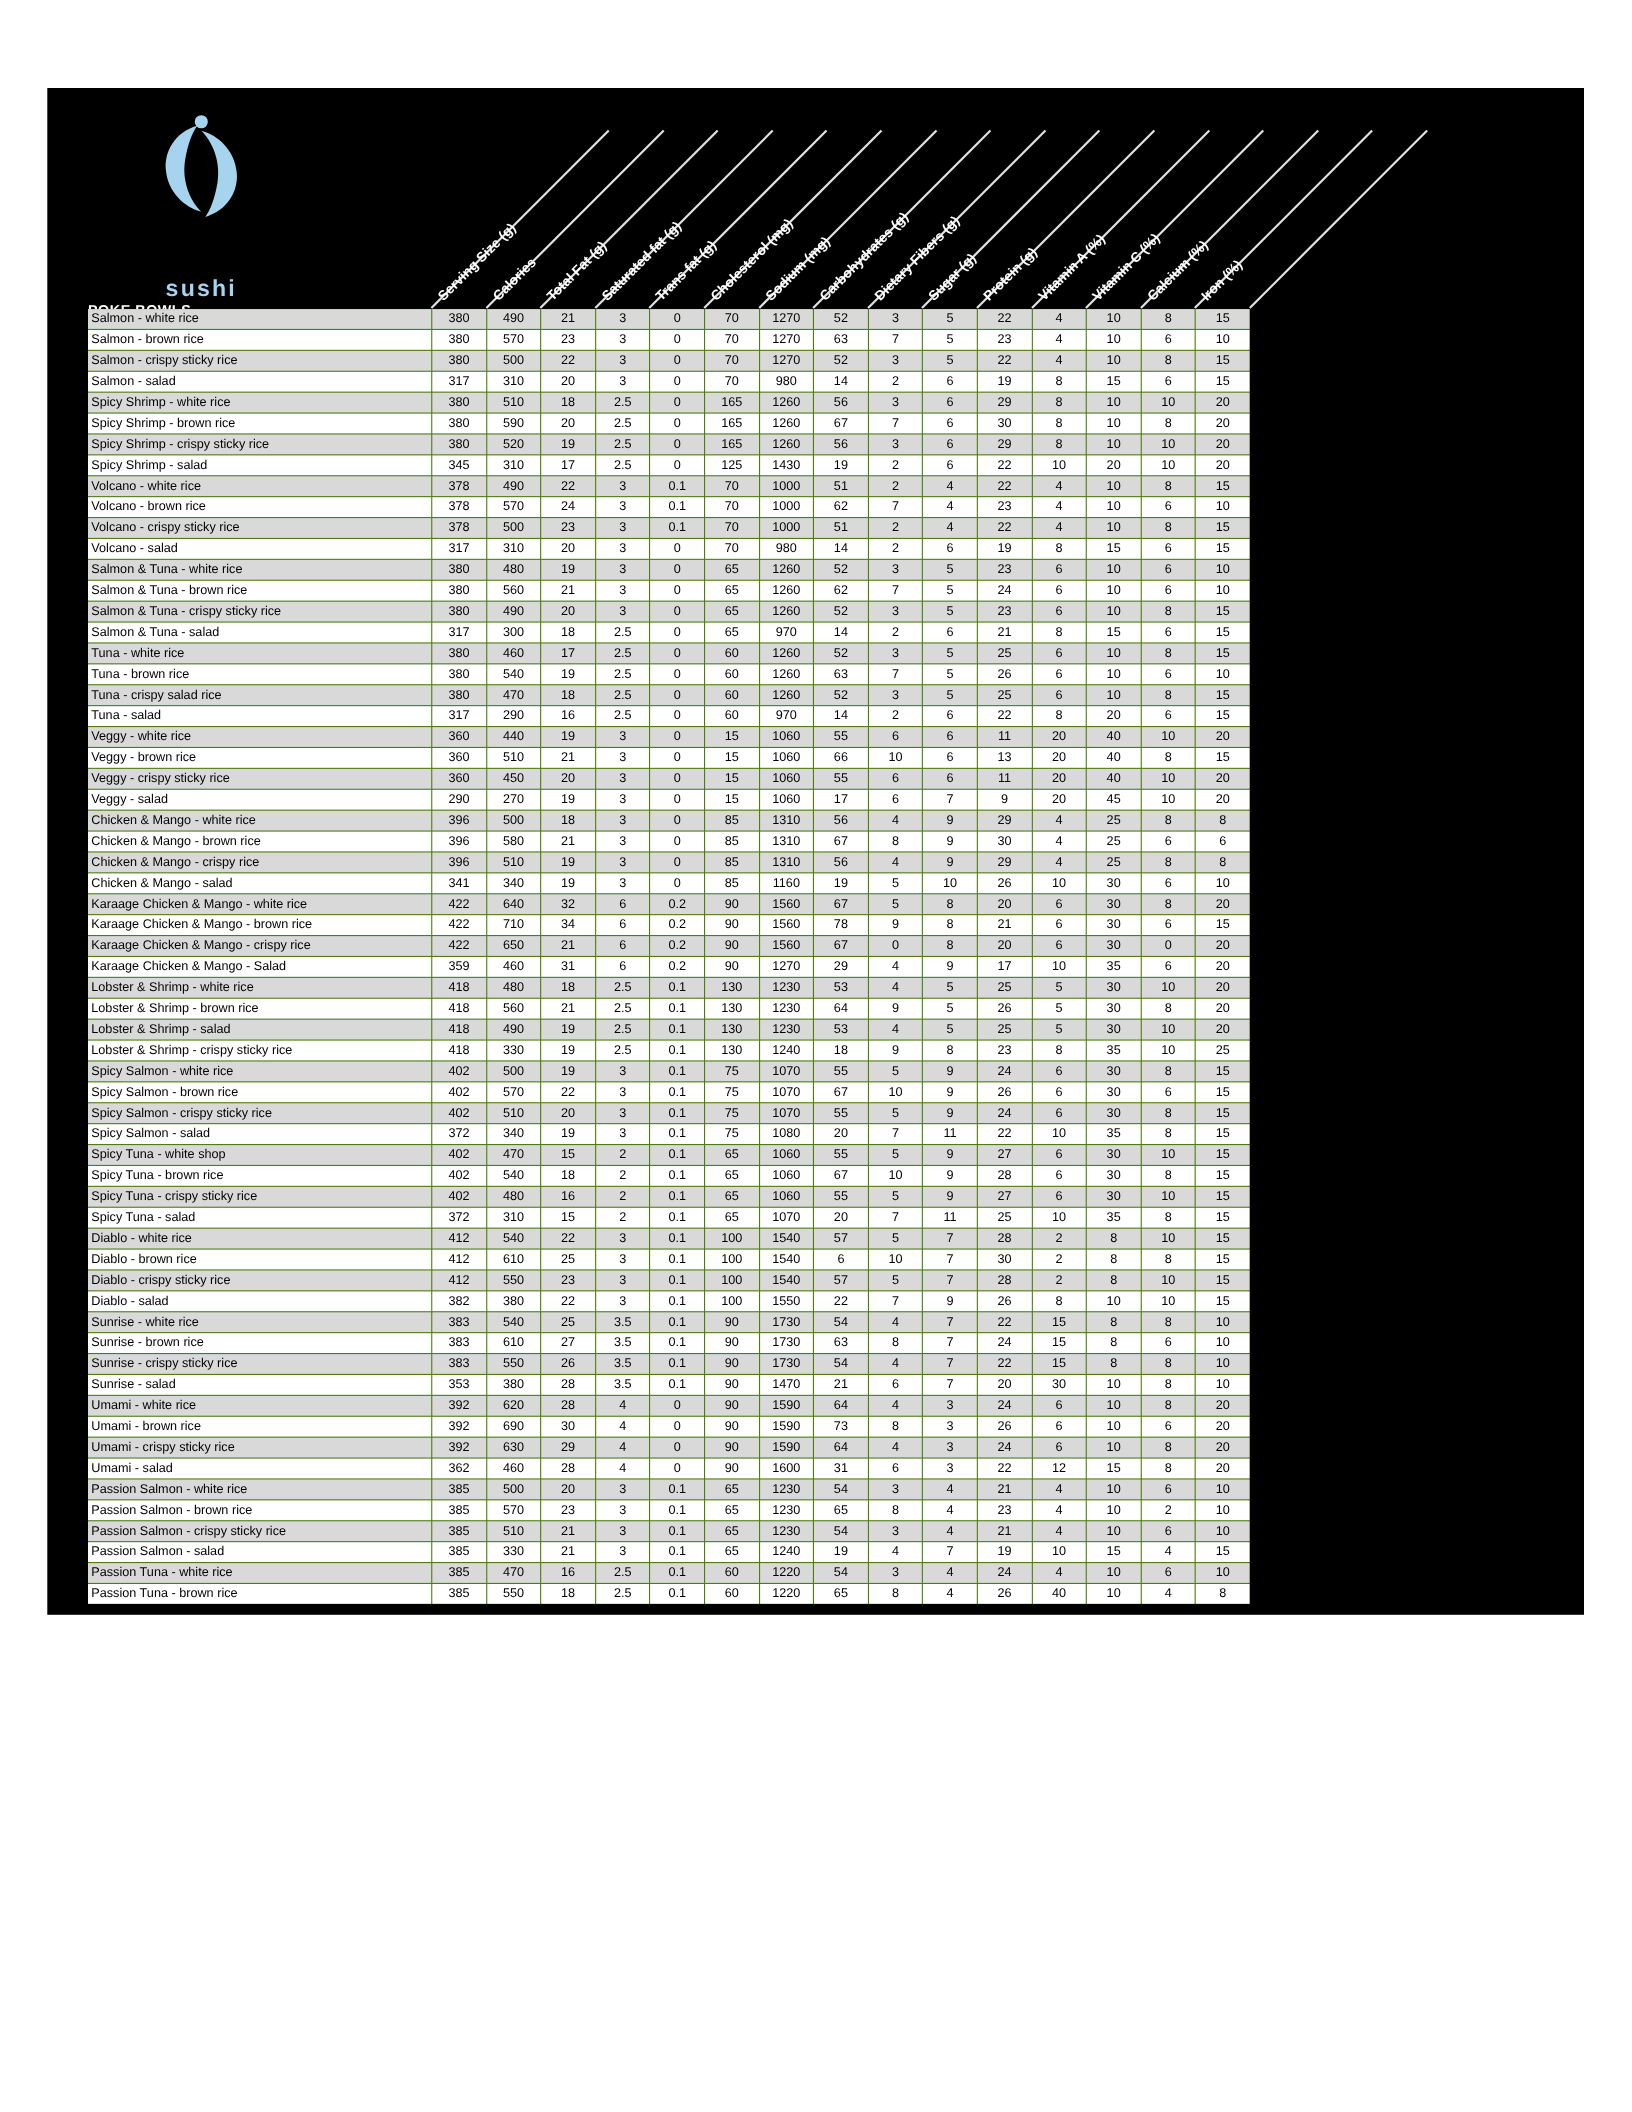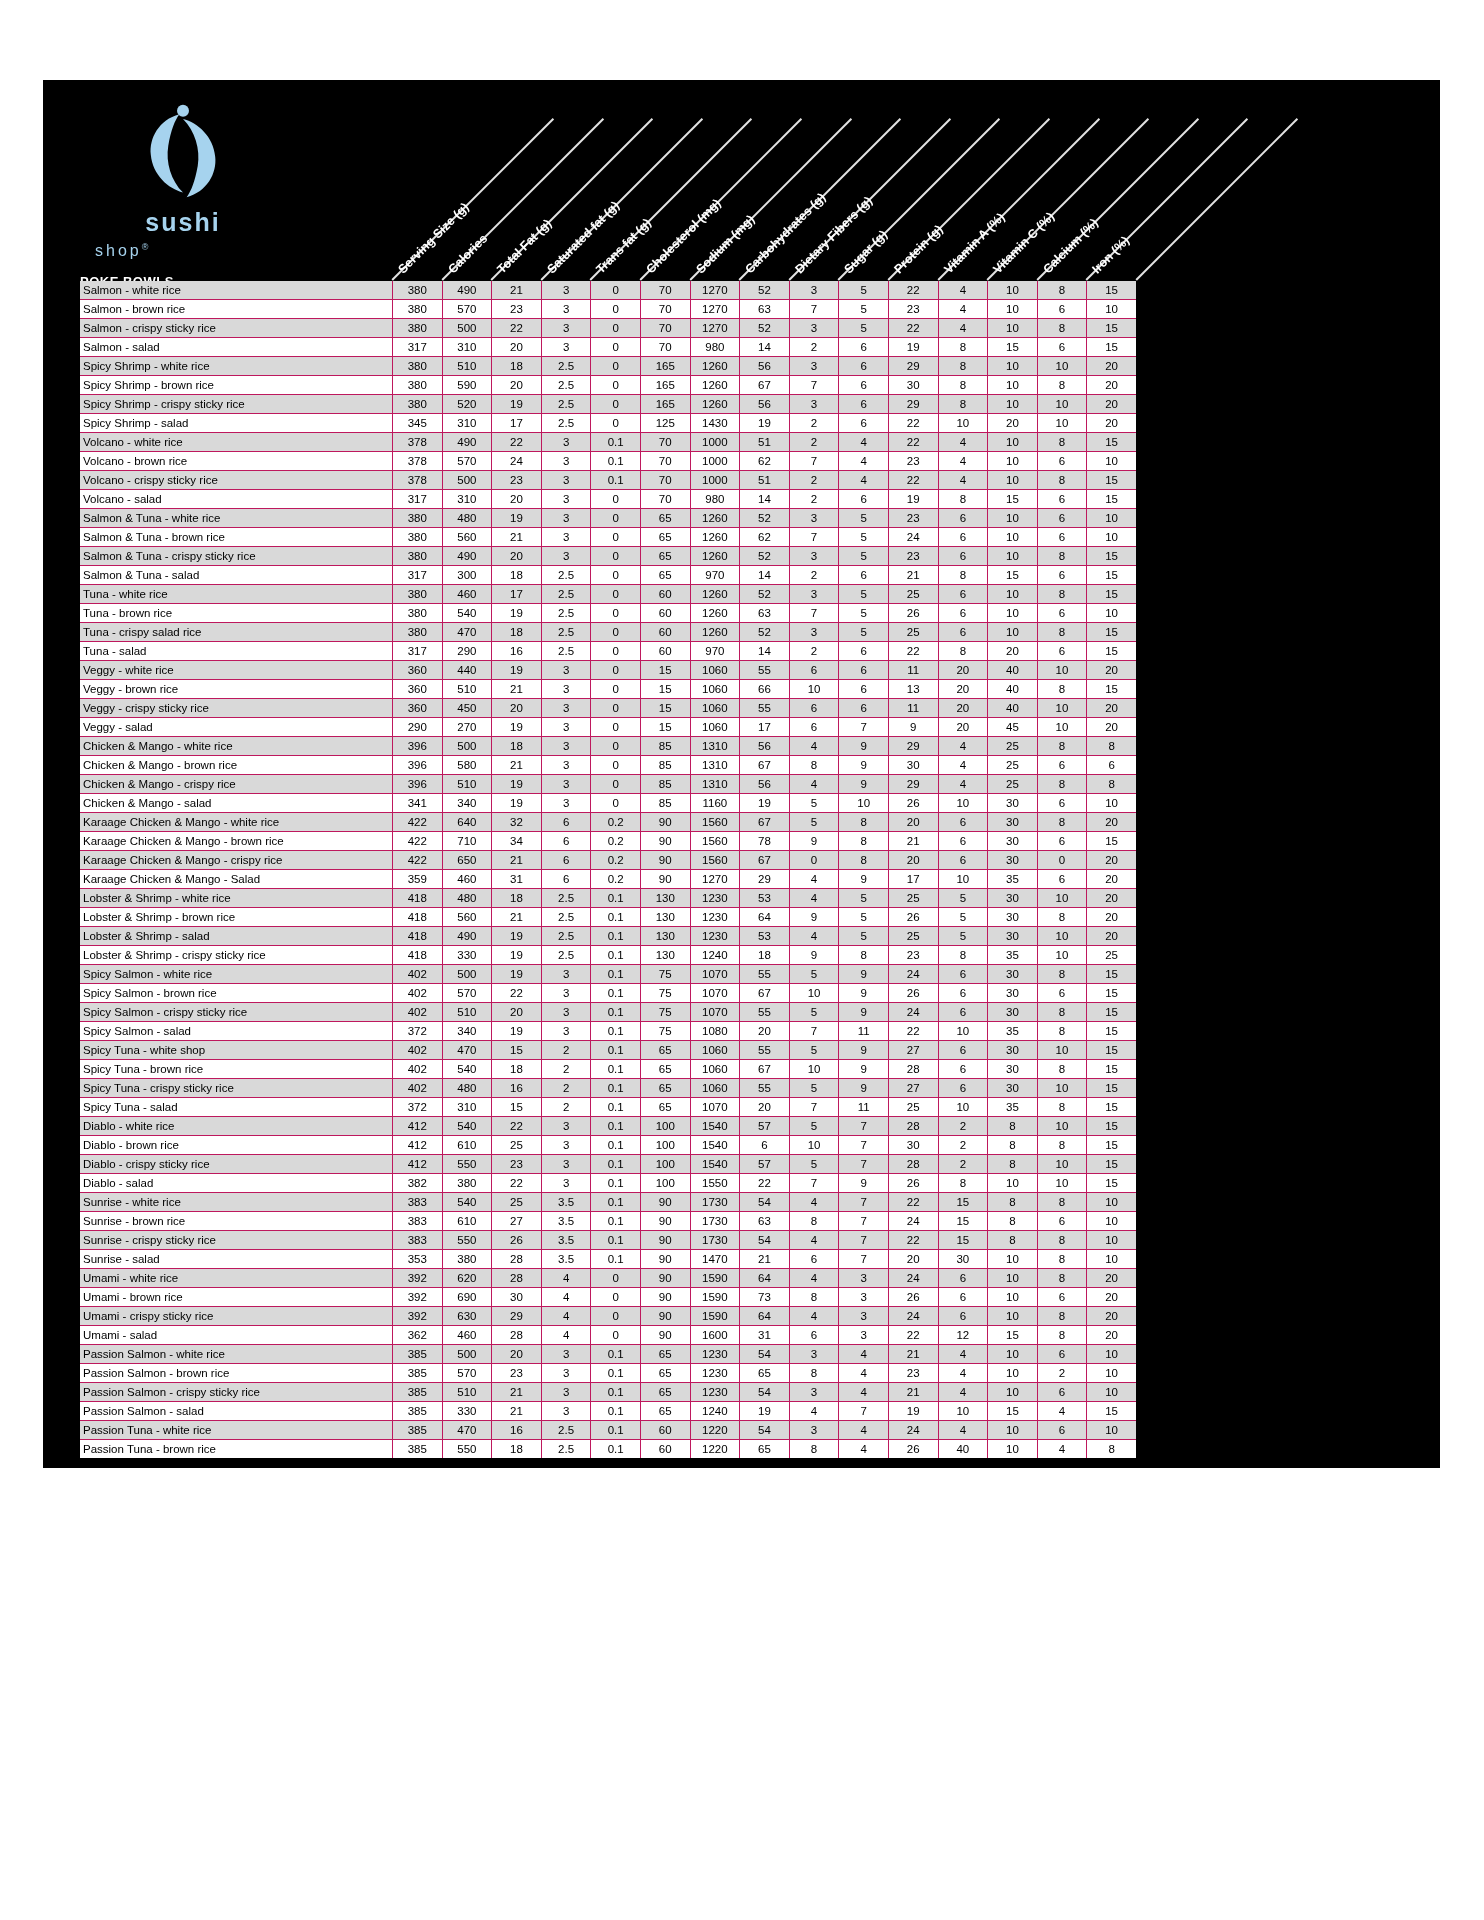--- a/index.html
+++ b/index.html
@@ -6,40 +6,40 @@
   html,body { background:#ffffff; }
   body { width:1484px; height:1920px; font-family:"Liberation Sans", sans-serif; }
   .page { position:relative; width:1484px; height:1920px; background:#fff; overflow:hidden; }
 
   .panel { position:absolute; left:43px; top:80px; width:1397px; height:1388px;
            background:var(--bg,#000); overflow:hidden; }
 
   
   .logo { position:absolute; left:52px; top:20px; width:176px; text-align:center; }
   .logo svg { width:92px; height:106px; display:block; margin:0 auto; }
-  .logo-sushi { color:var(--accent,#a6d3ee); font-size:25px; font-weight:bold;
-                letter-spacing:2px; line-height:32px; }
+  .logo-sushi { color:var(--accent,#a6d3ee); font-size:21px; font-weight:bold;
+                letter-spacing:2px; line-height:32px;margin-top:41px; }
   .logo-shop  { color:var(--accent,#a6d3ee); font-size:16px; letter-spacing:3px;
                 text-align:left; padding-right:30px; line-height:18px; }
   .reg { font-size:9px; vertical-align:super; letter-spacing:0; }
 
   .section-title { position:absolute; left:37px; top:182px; color:#fff;
                    font-size:13px; font-weight:bold; letter-spacing:.5px;margin-top:12px; }
 
   
   .hline  { position:absolute; width:228px; height:1.5px; background:#e2e2e2;
             transform:rotate(-45deg); transform-origin:0 50%; }
   .hlabel { position:absolute; color:#ffffff; font-size:12.5px; font-weight:bold;
             white-space:nowrap; height:16px; line-height:16px;
             transform:rotate(-45deg); transform-origin:0 100%; }
 
   
   .grid { position:absolute; left:37px; top:201px; display:grid;
           grid-template-columns:312px repeat(15, 48.6px);
-          grid-auto-rows:18px; gap:1px; background:#be185d; }
+          grid-auto-rows:18px; gap:1px; background:#4d7c0f; }
   .cell { font-size:11.5px; line-height:18px; color:#000; overflow:hidden; white-space:nowrap; }
   .cell.name { padding-left:3px; text-align:left; }
   .cell.val  { text-align:center; }
   .row-a { background:var(--rowAlt,#d9d9d9); }
   .row-b { background:var(--row,#ffffff); }
 </style>
 </head>
 <body>
 
 <div class="page" style="--bg: #000000; --accent: #a6d3ee; --row: #ffffff; --rowAlt: #d9d9d9;">

